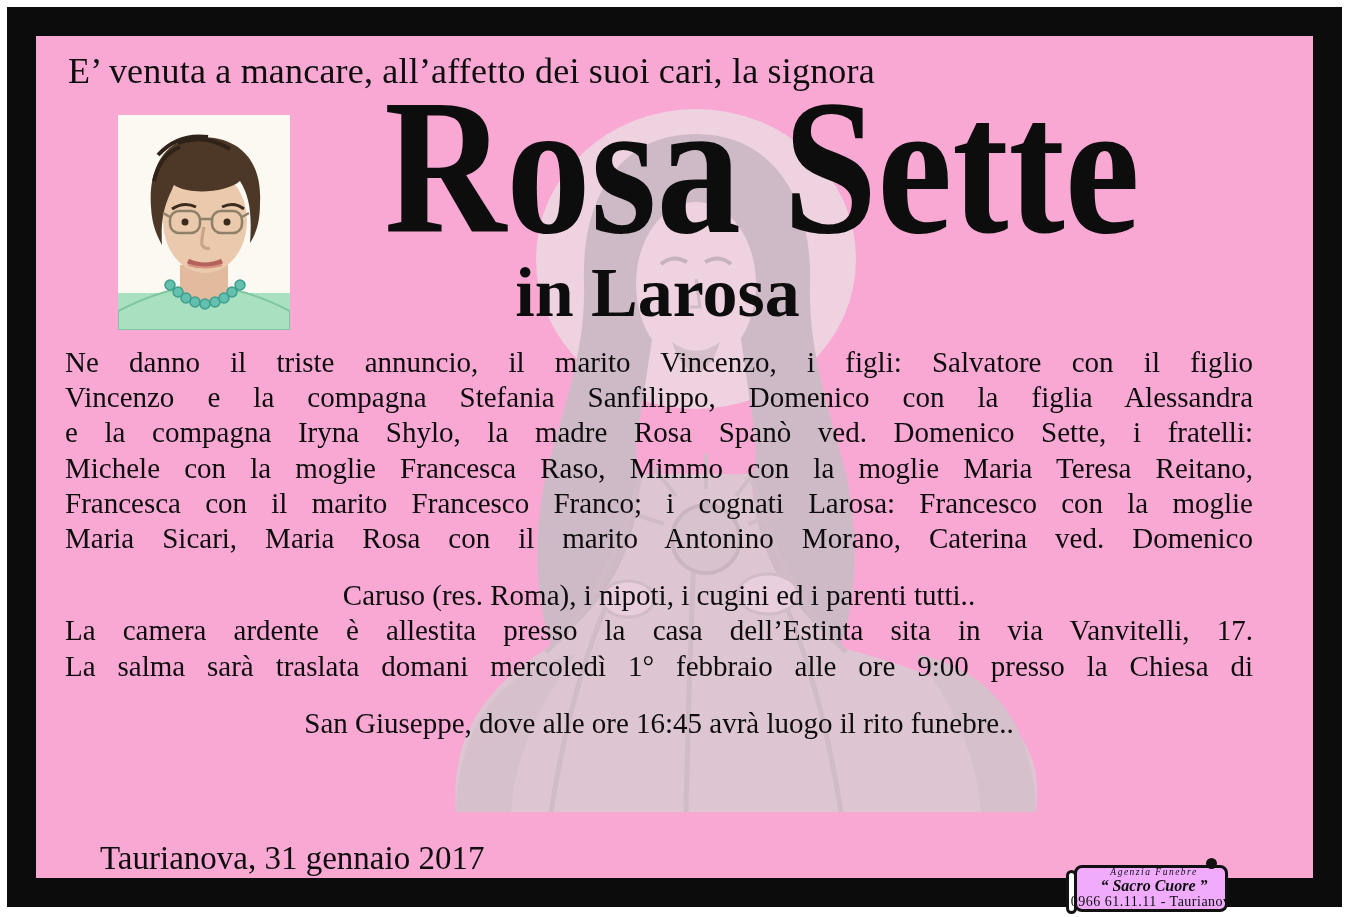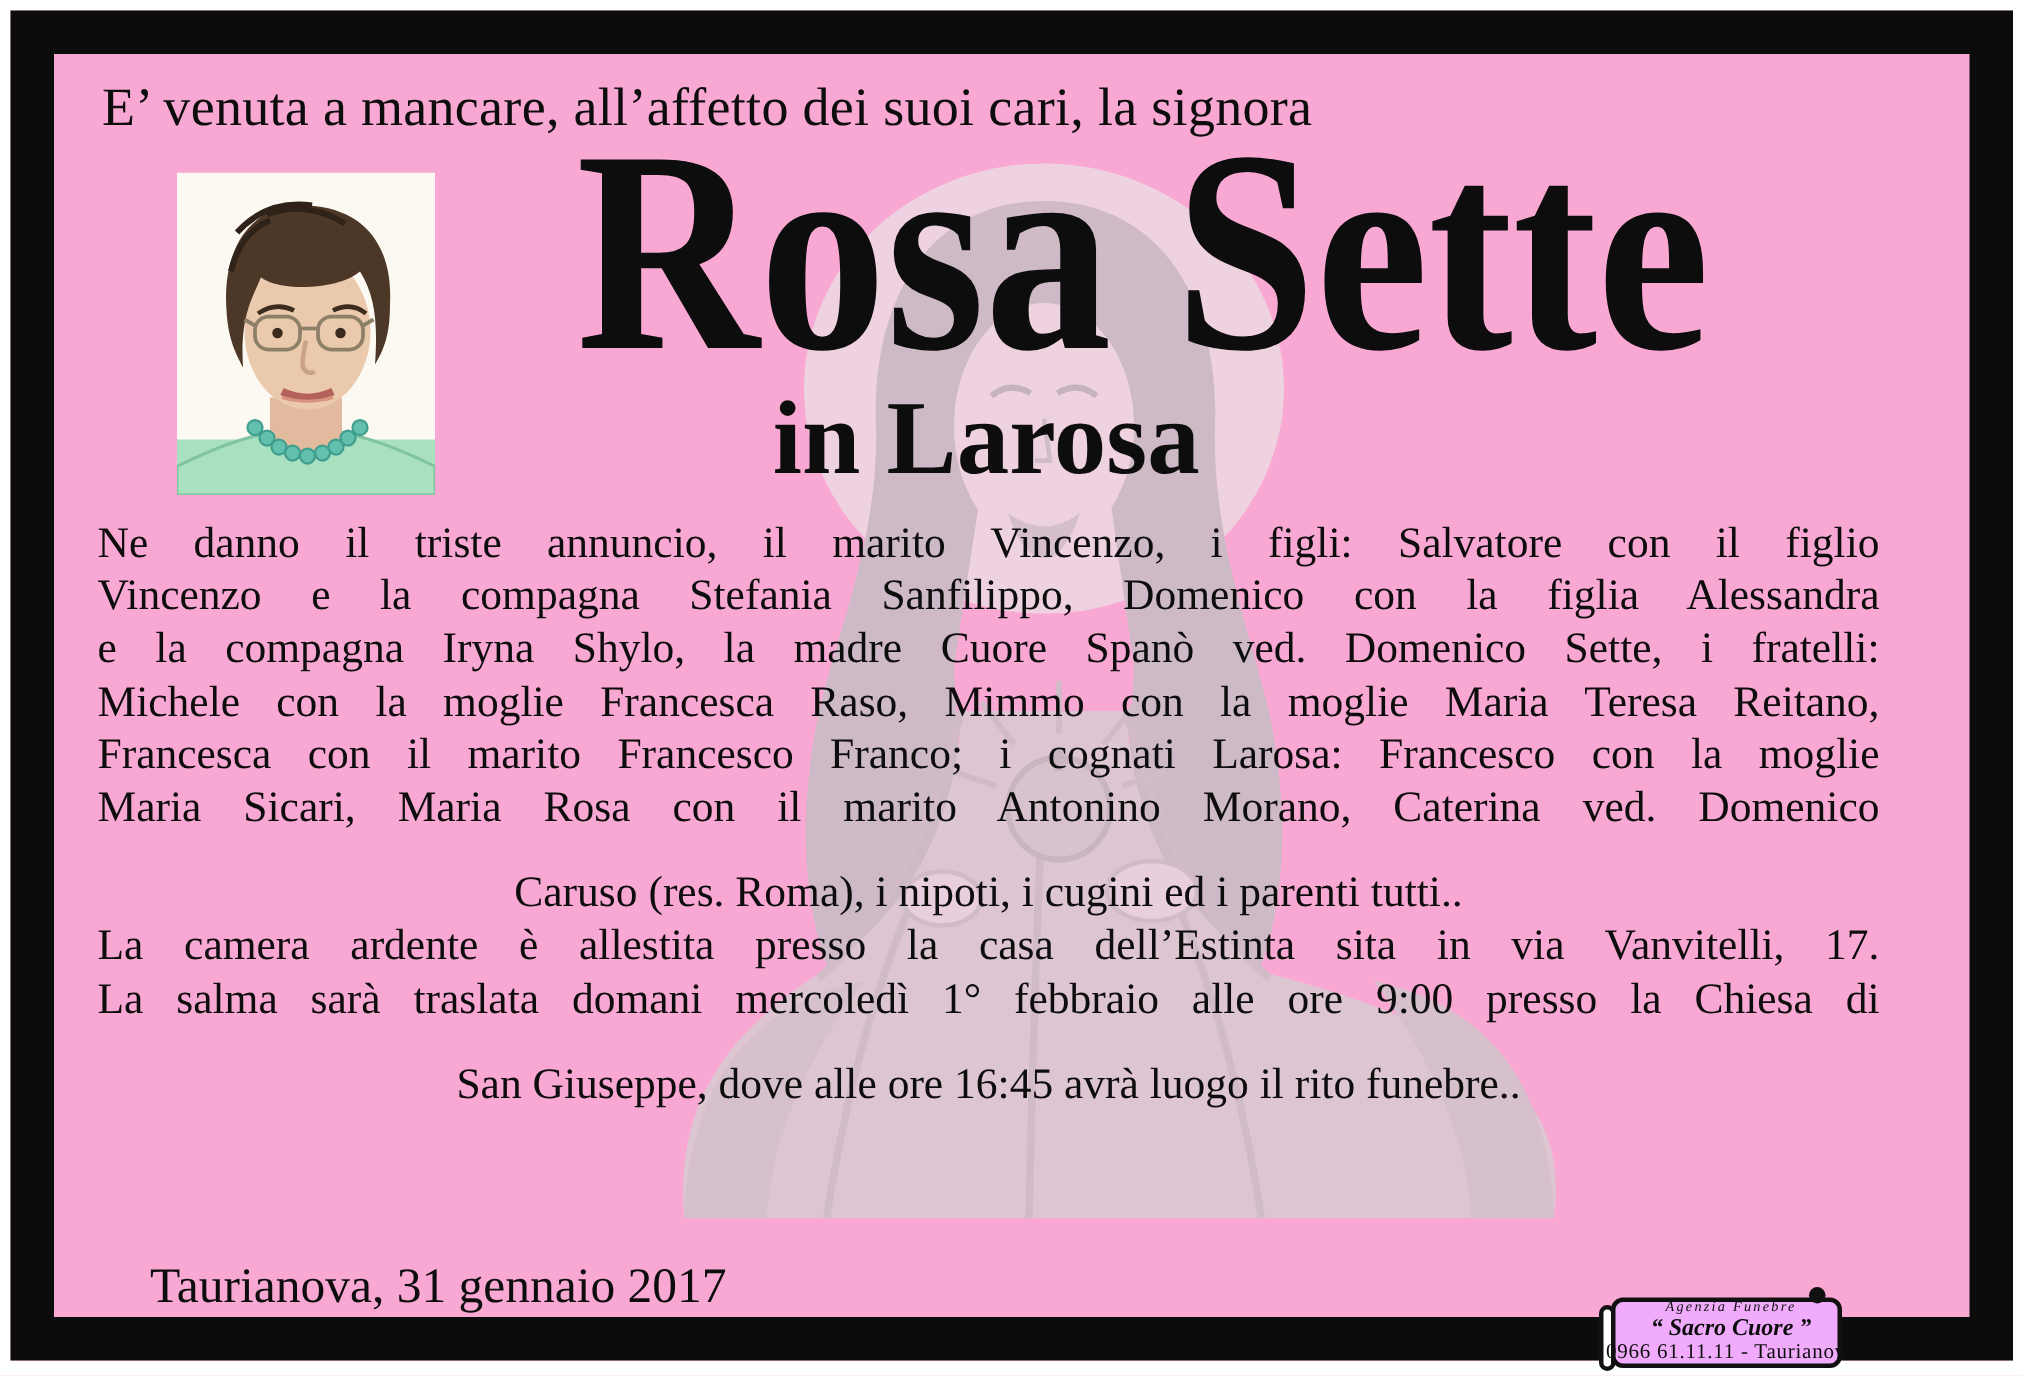--- a/index.html
+++ b/index.html
@@ -152,21 +152,21 @@
         </g>
       </svg>
 
       <h1 class="txt name">Rosa Sette</h1>
 
       <div class="txt subtitle">in Larosa</div>
 
       <div class="txt bodytext">
         <div class="jline">Ne danno il triste annuncio, il marito Vincenzo, i figli: Salvatore con il figlio</div>
         <div class="jline">Vincenzo e la compagna Stefania Sanfilippo, Domenico con la figlia Alessandra</div>
-        <div class="jline">e la compagna Iryna Shylo, la madre Cuore Spanò ved. Domenico Sette, i fratelli:</div>
+        <div class="jline">e la compagna Iryna Shylo, la madre Rosa Spanò ved. Domenico Sette, i fratelli:</div>
         <div class="jline">Michele con la moglie Francesca Raso, Mimmo con la moglie Maria Teresa Reitano,</div>
         <div class="jline">Francesca con il marito Francesco Franco; i cognati Larosa: Francesco con la moglie</div>
         <div class="jline">Maria Sicari, Maria Rosa con il marito Antonino Morano, Caterina ved. Domenico</div>
         <div class="fline">
           <span>Caruso (res. Roma), i nipoti, i cugini ed i parenti tutti.</span>
           <span>.</span>
         </div>
         <div class="jline">La camera ardente è allestita presso la casa dell’Estinta sita in via Vanvitelli, 17.</div>
         <div class="jline">La salma sarà traslata domani mercoledì 1° febbraio alle ore 9:00 presso la Chiesa di</div>
         <div class="fline">

